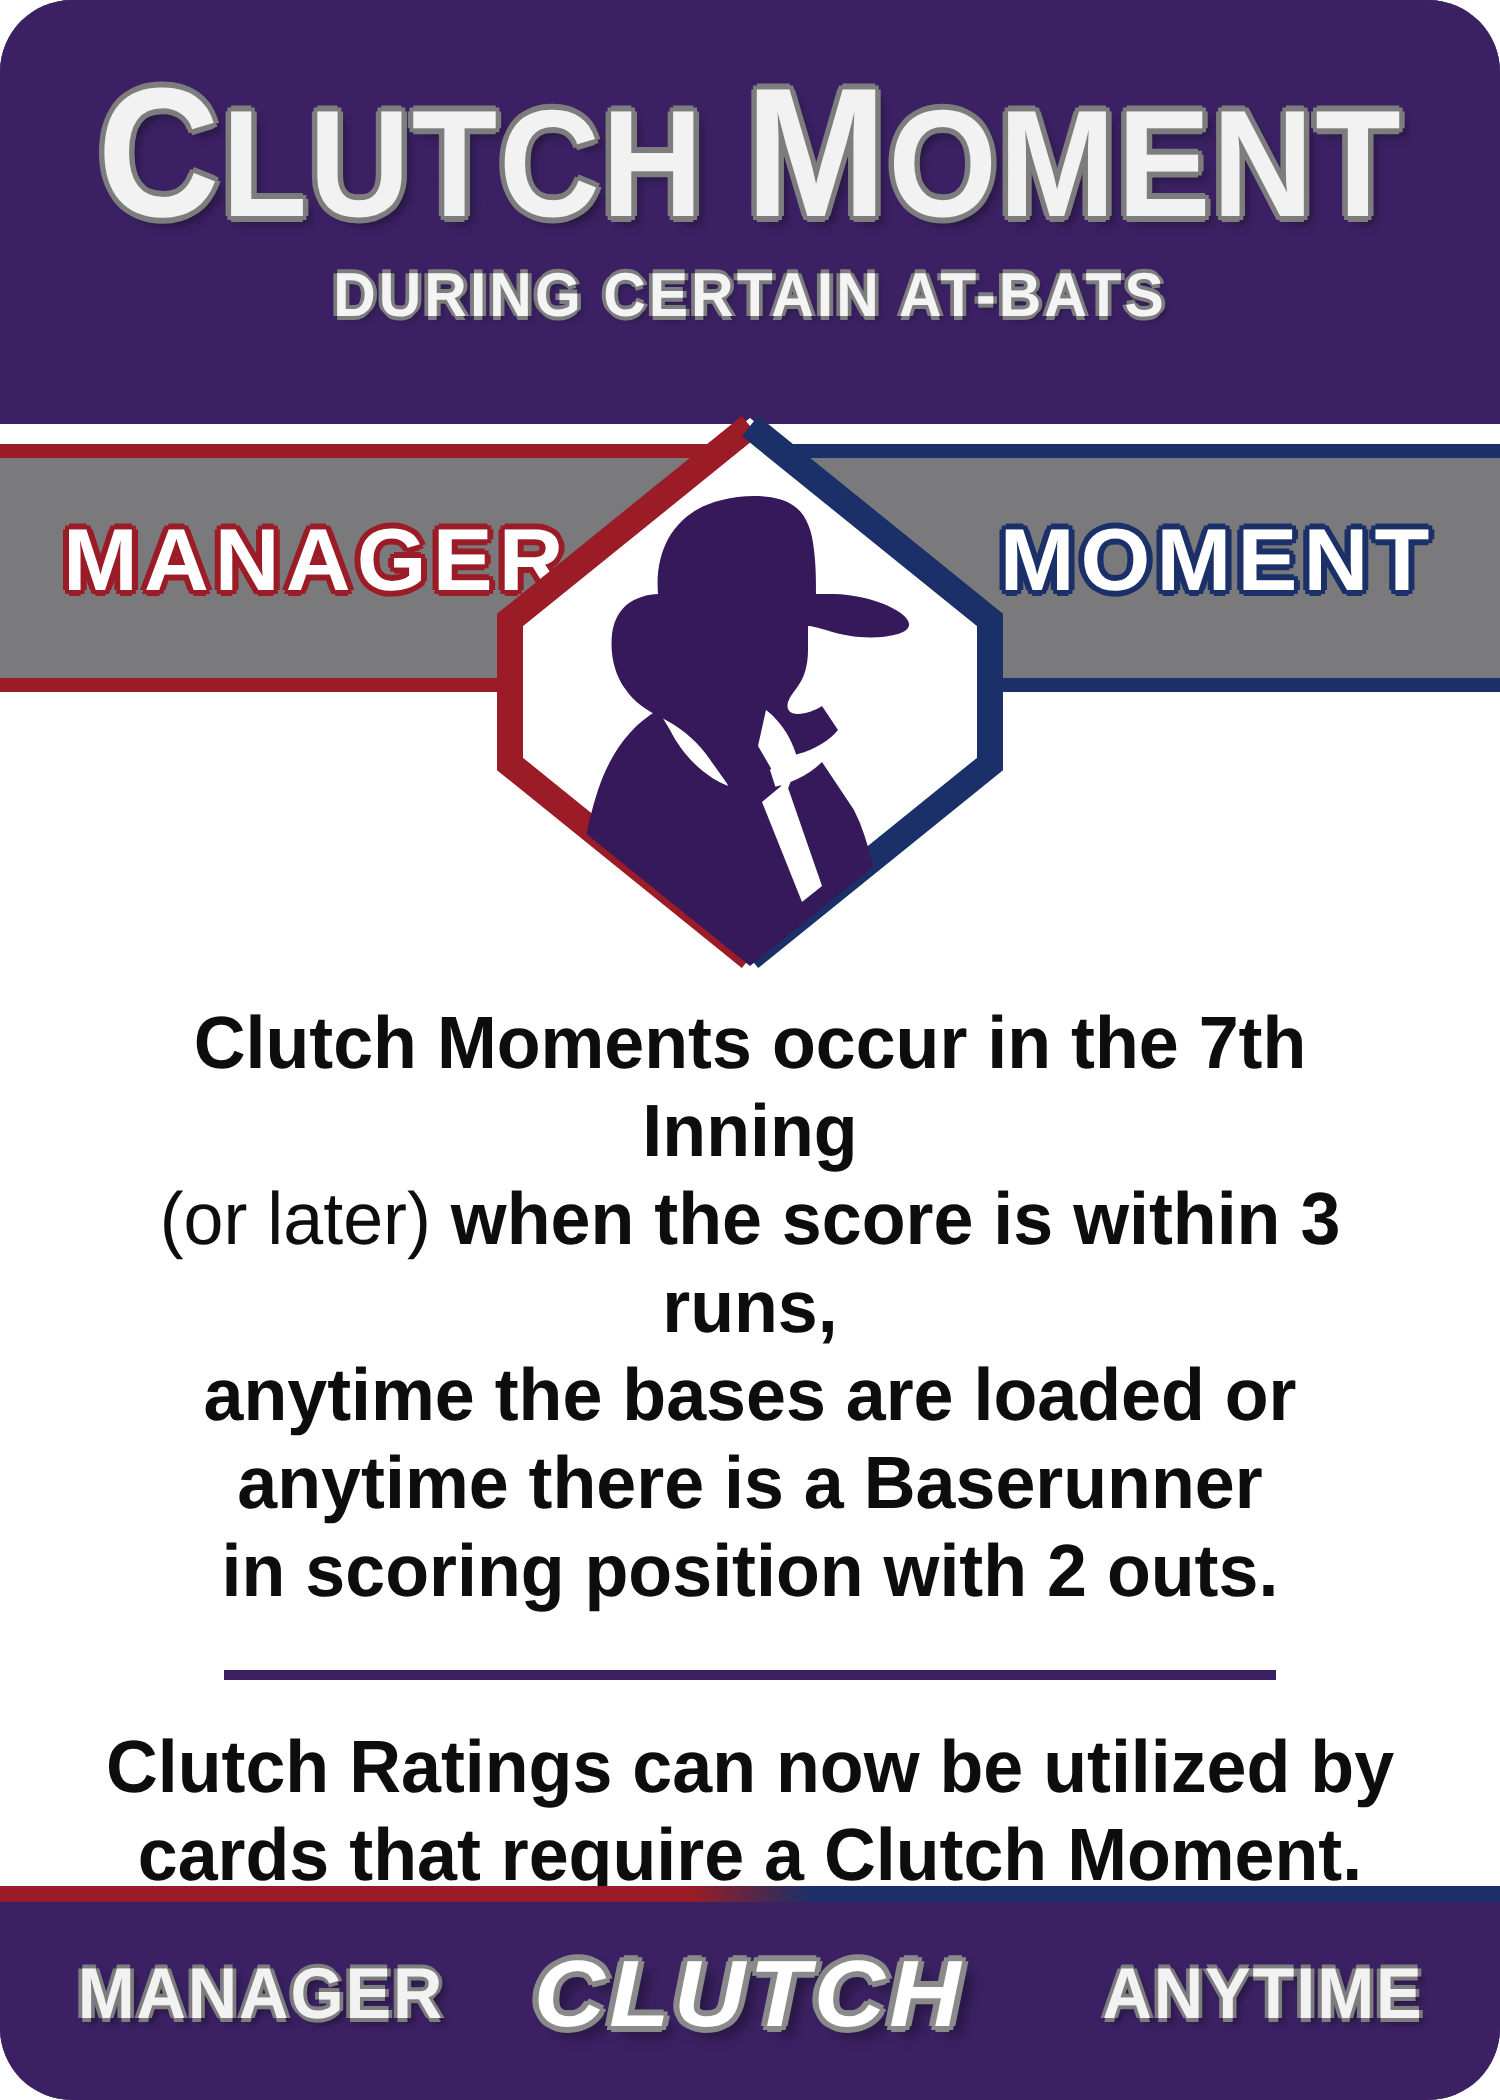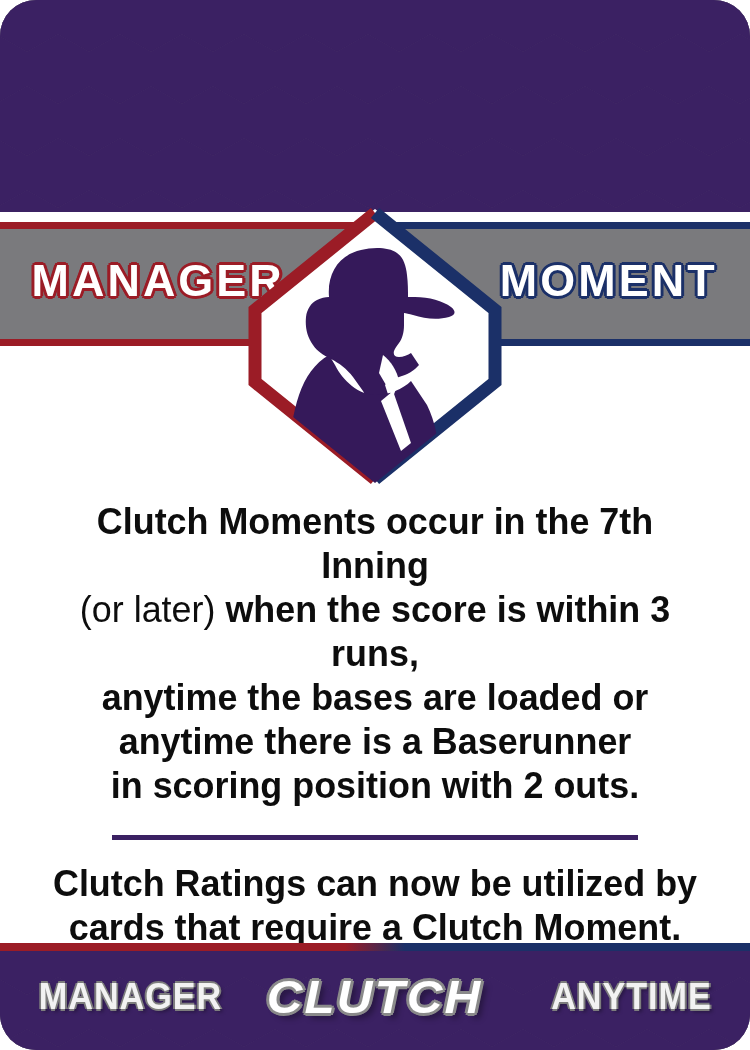--- a/index.html
+++ b/index.html
@@ -255,20 +255,24 @@
         <div class="hexcell" style="left: 244px; top: 190px;"></div>
         <div class="hexcell" style="left: 306px; top: 190px;"></div>
         <div class="hexcell" style="left: 368px; top: 190px;"></div>
         <div class="hexcell" style="left: 430px; top: 190px;"></div>
         <div class="hexcell" style="left: 492px; top: 190px;"></div>
         <div class="hexcell" style="left: 554px; top: 190px;"></div>
         <div class="hexcell" style="left: 616px; top: 190px;"></div>
         <div class="hexcell" style="left: 678px; top: 190px;"></div>
         <div class="hexcell" style="left: 740px; top: 190px;"></div>
       </div>
+    <div id="header-title-wrap">
+      <div id="card-title"><span class="cap">C</span>LUTCH <span class="cap">M</span>OMENT</div>
+      <div id="card-subtitle">DURING CERTAIN AT-BATS</div>
+    </div>
   </div>
 
   <div id="band">
     <div class="band-half band-left"></div>
     <div class="band-half band-right"></div>
     <div class="band-label" id="band-label-manager">MANAGER</div>
     <div class="band-label" id="band-label-moment">MOMENT</div>
   </div>
 
   <div id="badge">

